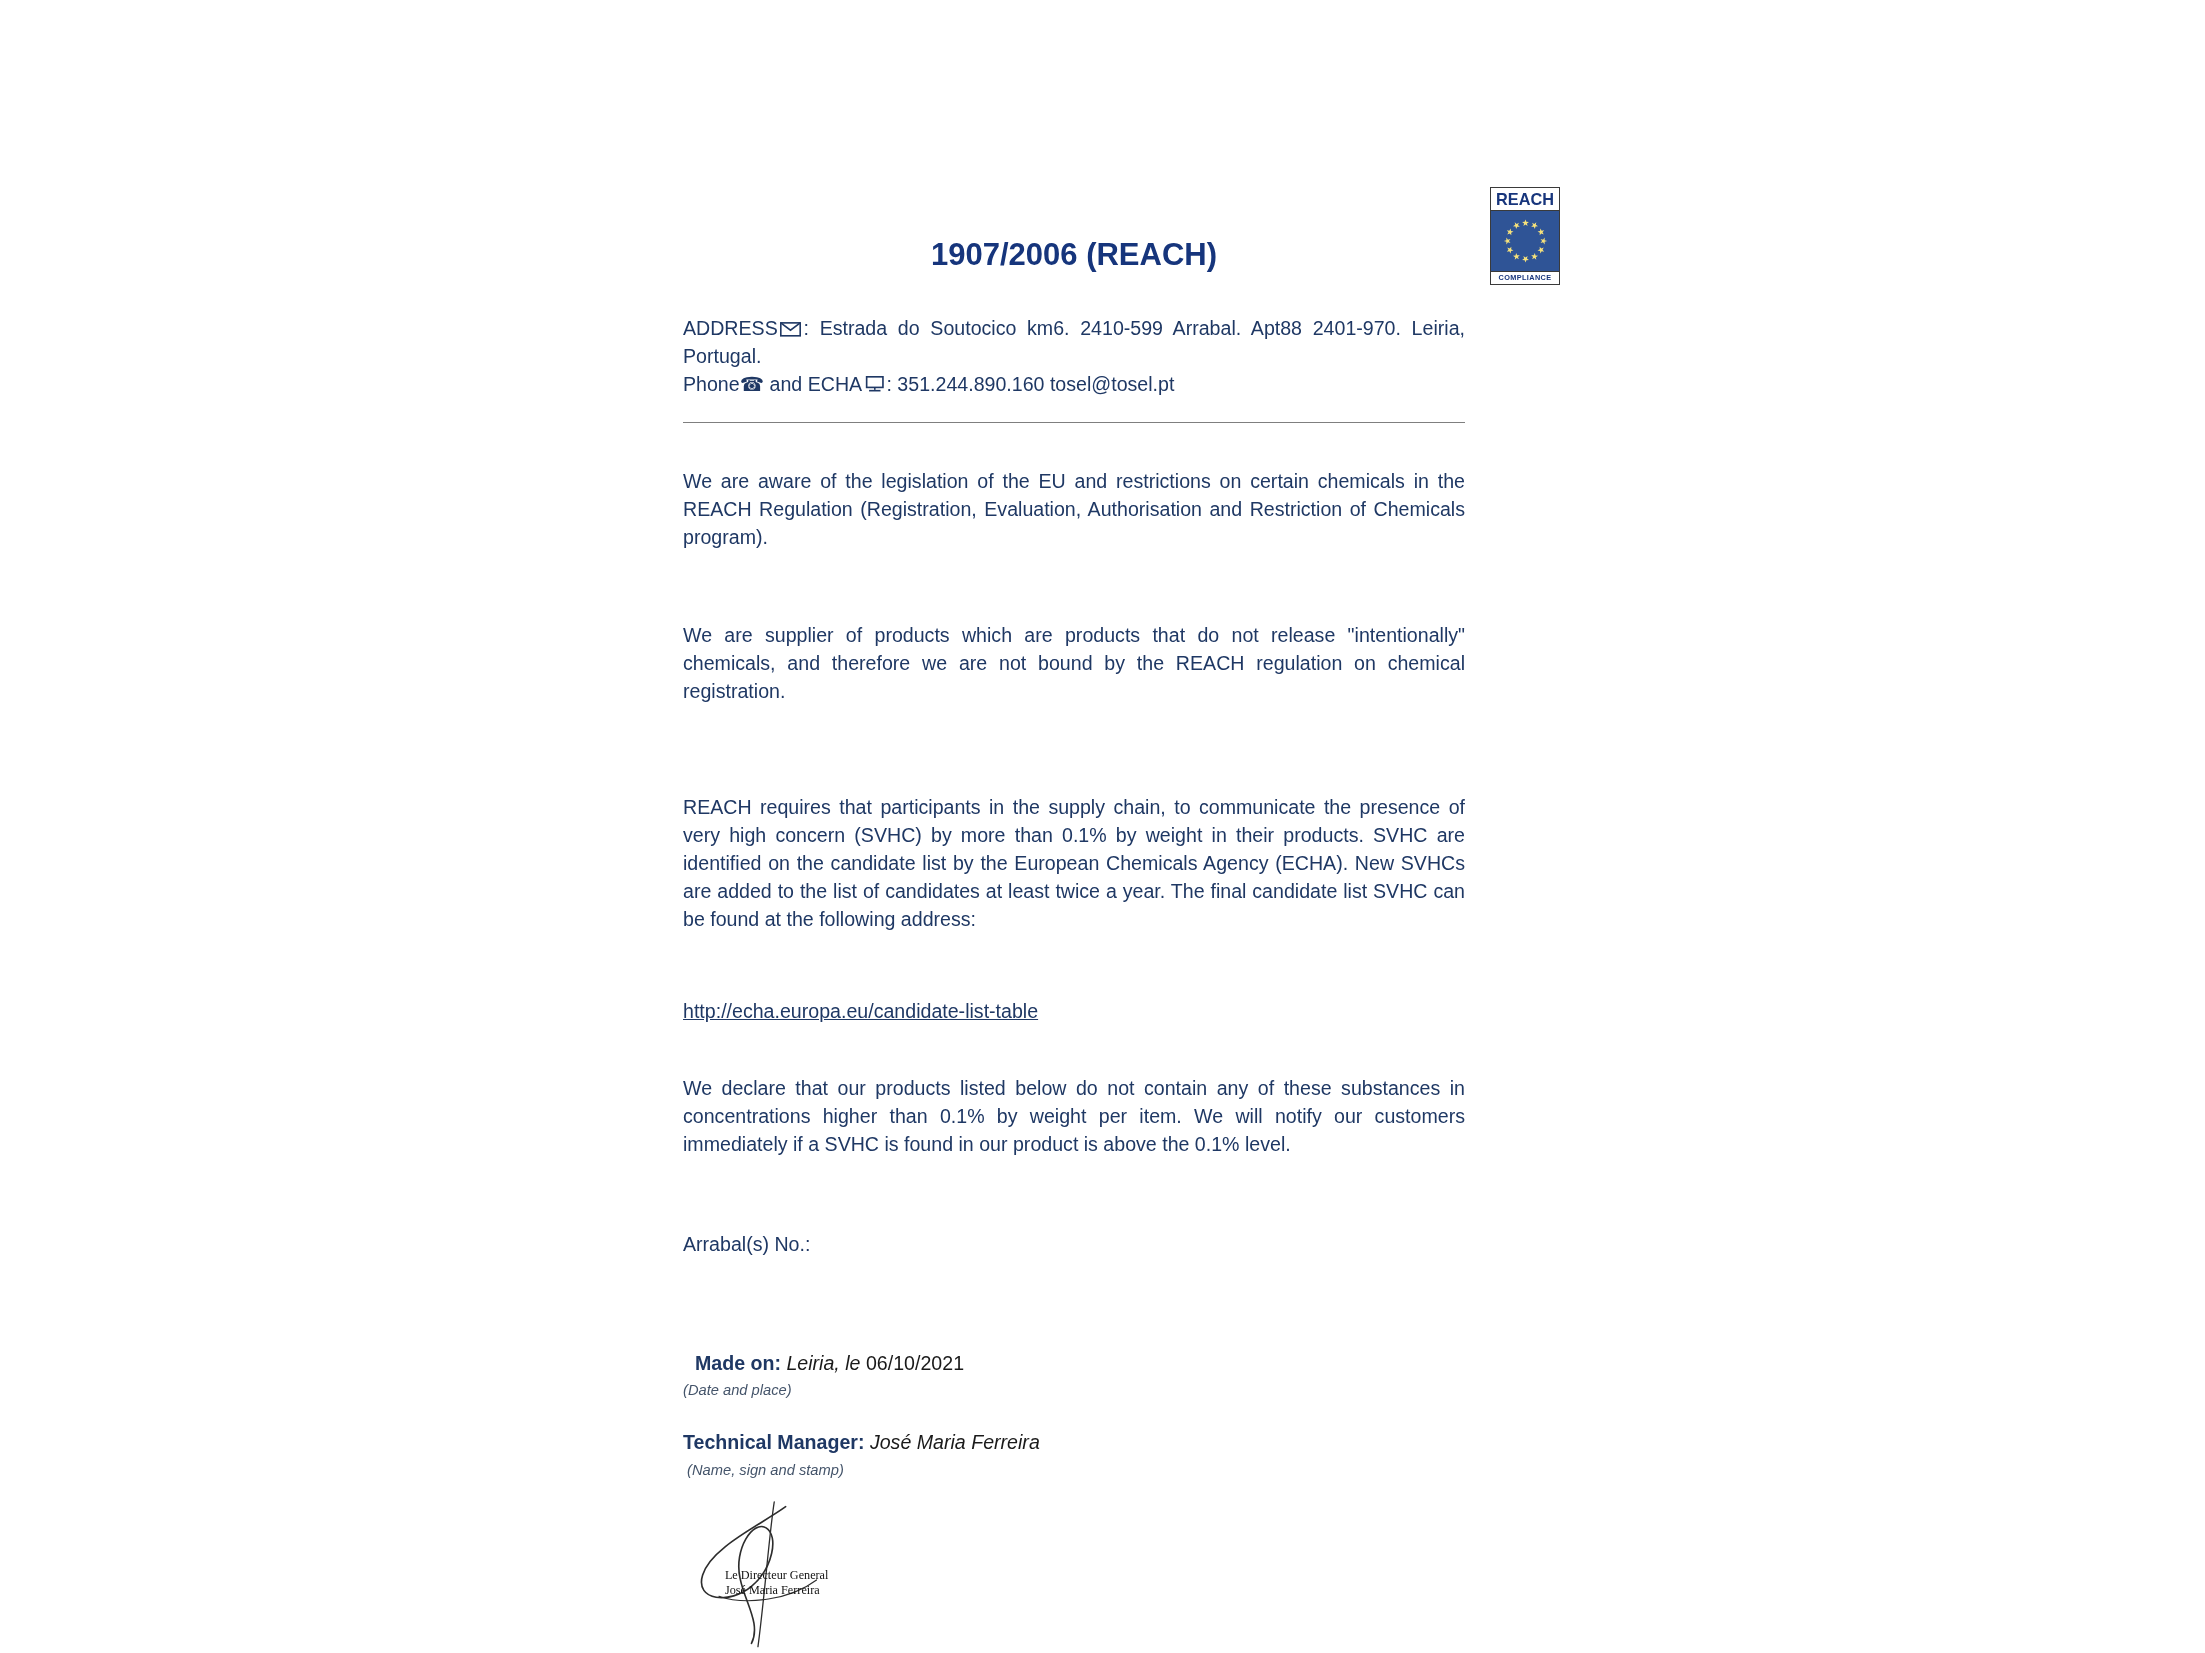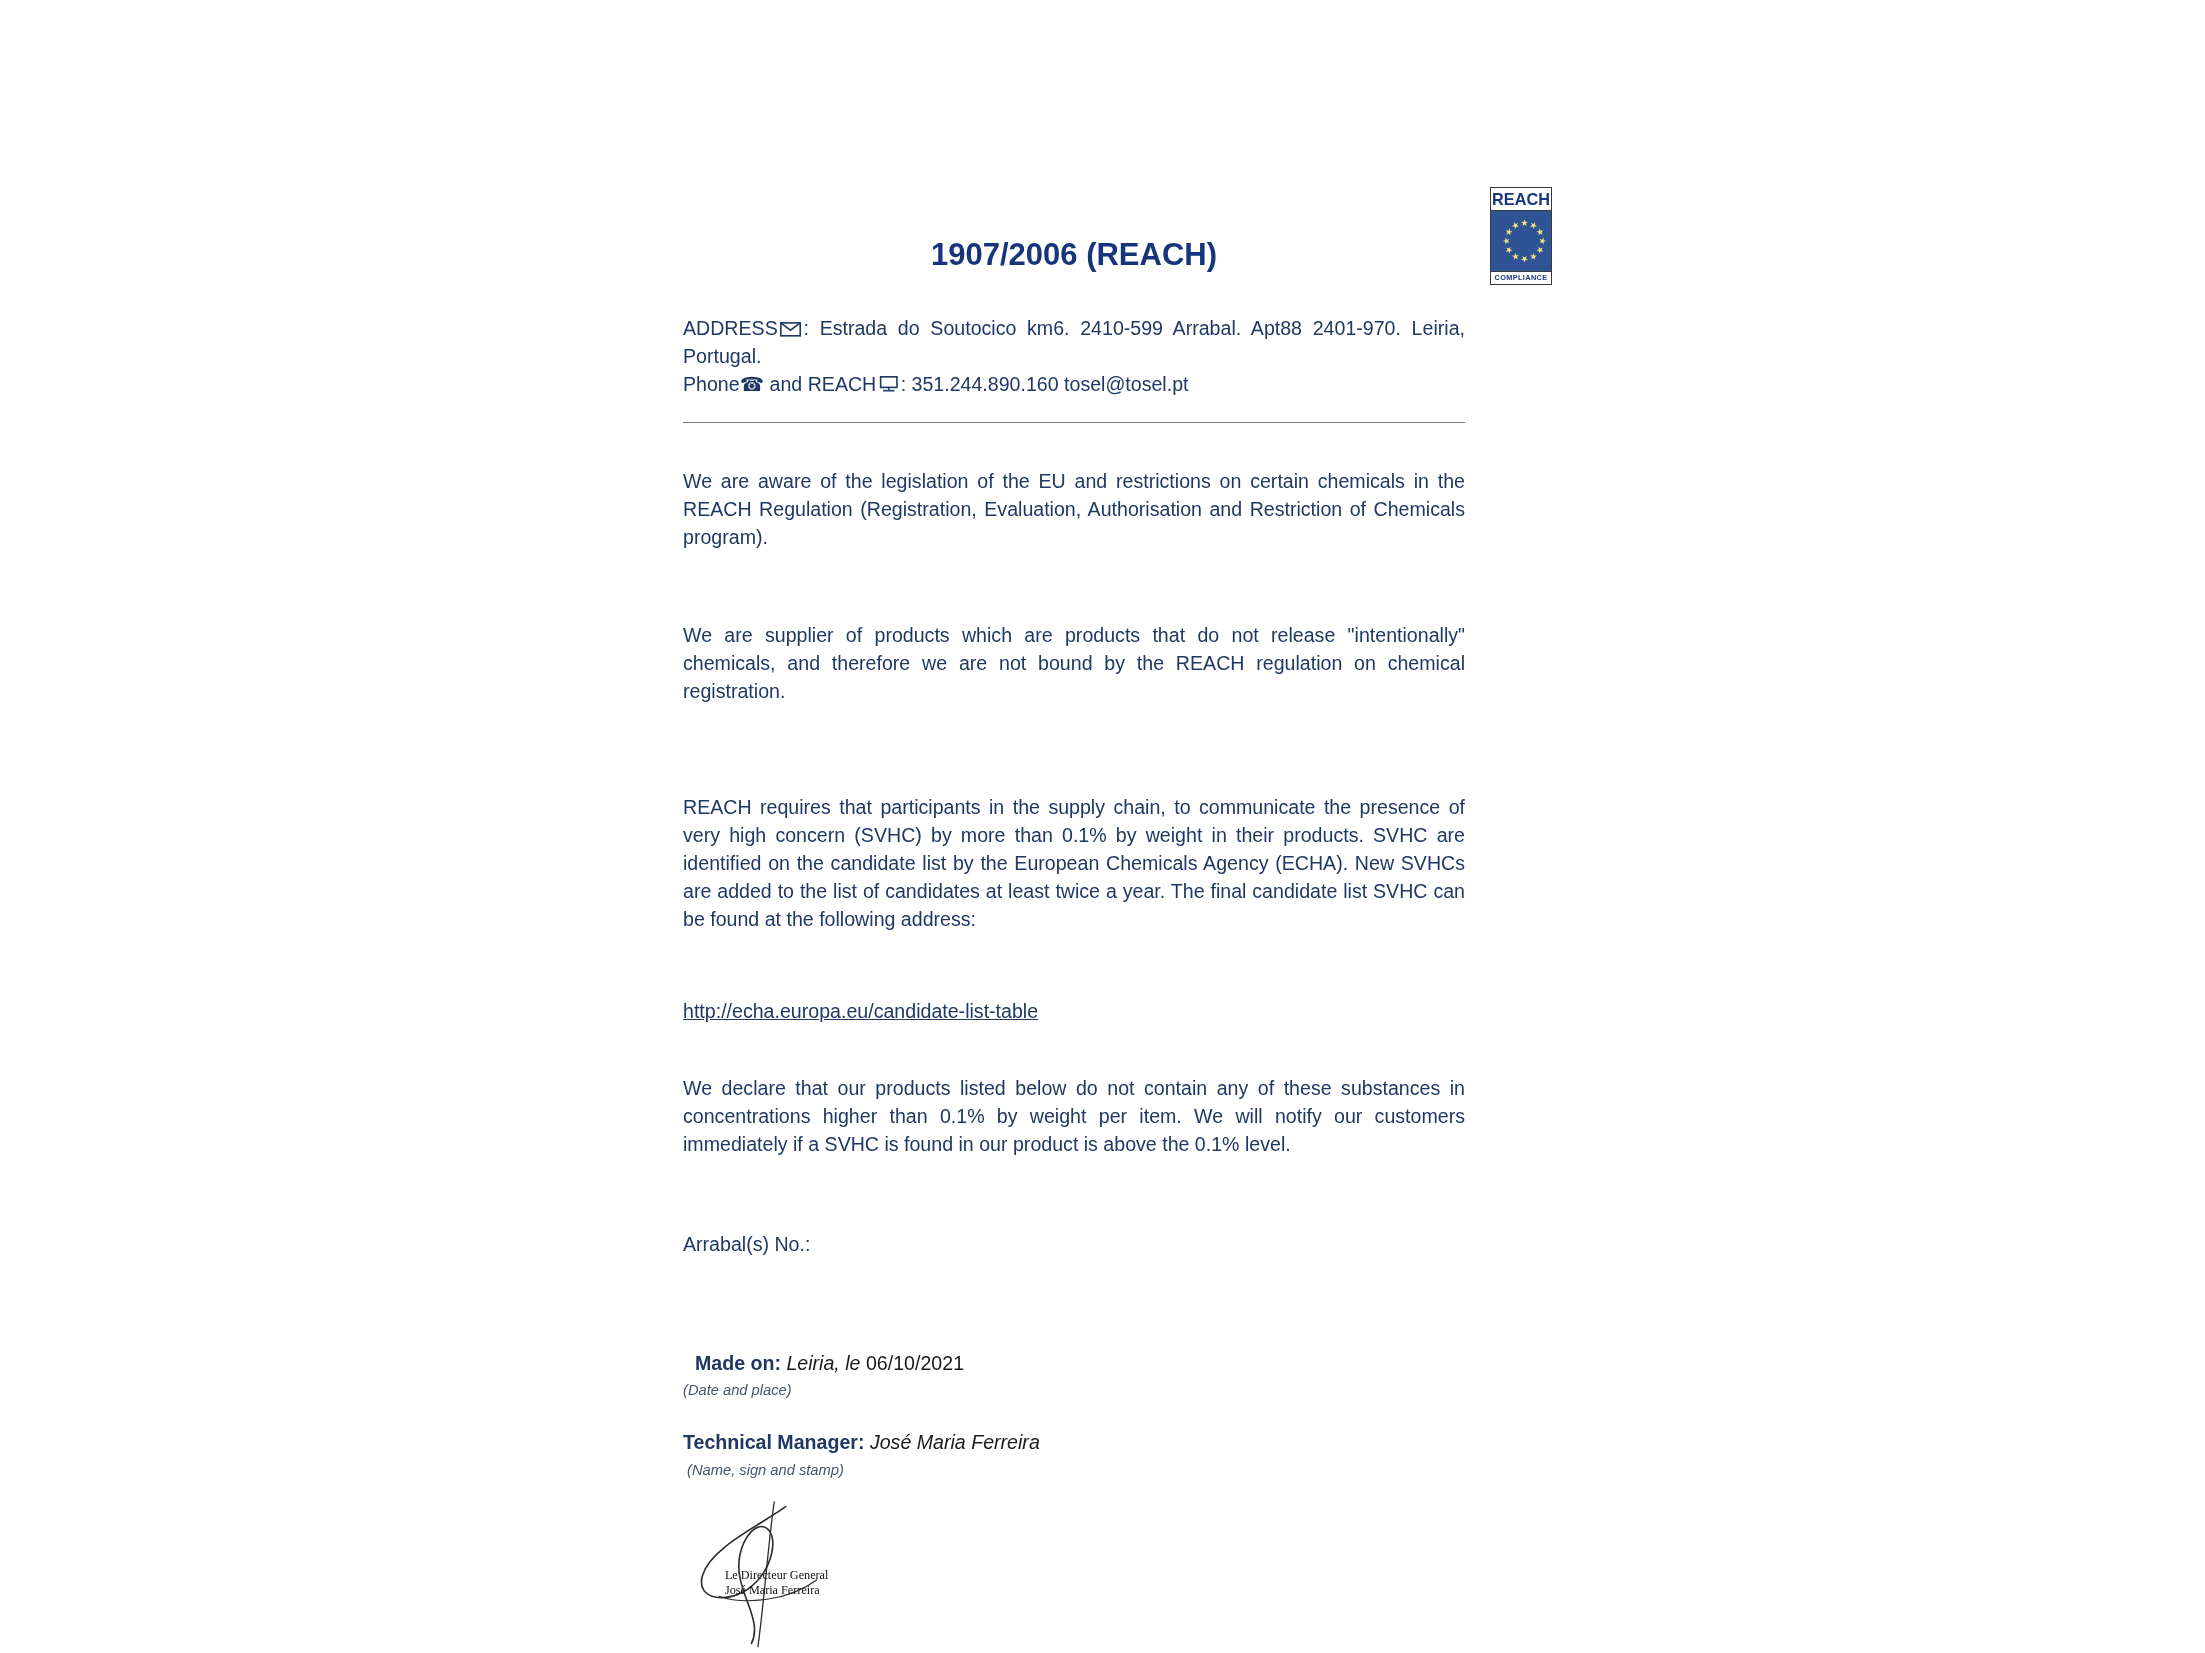--- a/index.html
+++ b/index.html
@@ -74,21 +74,21 @@
     font-size: 12.2px;
     line-height: 15.5px;
     color: #111111;
     white-space: nowrap;
   }
   
   .logo {
     position: absolute;
     left: 1490px;
     top: 187px;
-    width: 62px;
+    width: 70px;
     background: #ffffff;
     border: 1.6px solid #3a3a3a;
     text-align: center;
   }
   .logo-reach {
     font-weight: bold;
     color: #17357c;
     font-size: 16.3px;
     line-height: 22px;
     border-bottom: 1.6px solid #3a3a3a;
@@ -146,21 +146,21 @@
 
 
     <p class="supplier-line">
       <span>ADDRESS</span><span class="icon-inline"><svg width="21" height="14.7" viewBox="0 0 26 18">
             <rect x="1" y="1" width="24" height="16" fill="none" stroke="#1f3864" stroke-width="2"></rect>
             <path d="M1 1 L13 10 L25 1" fill="none" stroke="#1f3864" stroke-width="2"></path>
           </svg></span><span>: Estrada do Soutocico km6. 2410-599 Arrabal. Apt88 2401-970. Leiria, Portugal.</span>
     </p>
 
     <p class="supplier-line">
-      <span>Phone</span><span>☎</span><span> and REACH</span><span class="icon-inline"><svg width="19.6" height="16.3" viewBox="0 0 24 20">
+      <span>Phone</span><span>☎</span><span> and ECHA</span><span class="icon-inline"><svg width="19.6" height="16.3" viewBox="0 0 24 20">
             <rect x="2" y="1" width="20" height="13" fill="none" stroke="#1f3864" stroke-width="2"></rect>
             <line x1="12" y1="14" x2="12" y2="17" stroke="#1f3864" stroke-width="2"></line>
             <line x1="5" y1="18" x2="19" y2="18" stroke="#1f3864" stroke-width="2"></line>
           </svg></span><span>: 351.244.890.160 tosel@tosel.pt</span>
     </p>
 
     <hr class="sep">
 
     <p class="body-para mt-54">We are aware of the legislation of the EU and restrictions on certain chemicals in the REACH Regulation (Registration, Evaluation, Authorisation and Restriction of Chemicals program).</p>
 

